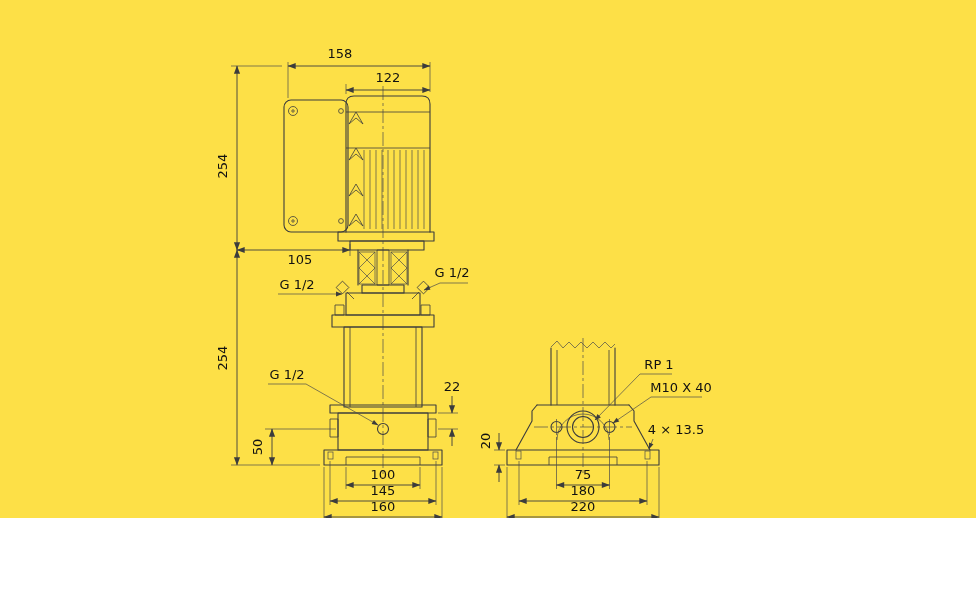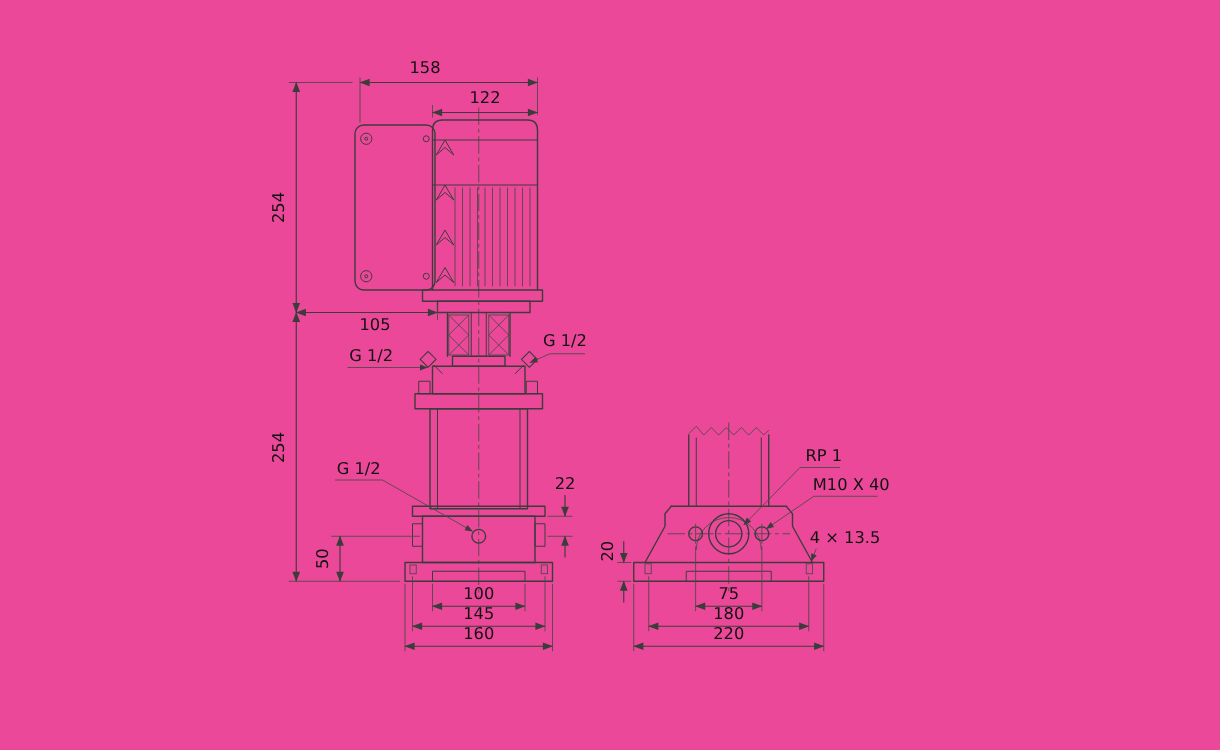--- a/index.html
+++ b/index.html
@@ -1,16 +1,16 @@
 <!DOCTYPE html>
 <html><head>
 <meta charset="utf-8">
 <style>
   html,body{margin:0;padding:0;background:#ffffff;}
-  .stage{position:relative;width:976px;height:600px;background:#ec4899;overflow:hidden;
+  .stage{position:relative;width:976px;height:518px;background:#fde047;overflow:hidden;
          font-family:"DejaVu Sans", sans-serif;}
   svg{display:block;}
   .ln  {fill:none;stroke:#3c3c3c;stroke-width:1.1;stroke-linejoin:round;stroke-linecap:round;}
   .ln2 {fill:none;stroke:#3c3c3c;stroke-width:0.8;stroke-linejoin:round;}
   .thin{fill:none;stroke:#4a4a4a;stroke-width:0.7;}
   .dim {fill:none;stroke:#3c3c3c;stroke-width:0.9;}
   .cl  {fill:none;stroke:#4a4a4a;stroke-width:0.7;stroke-dasharray:14 3 3 3;}
   text {font:13px "DejaVu Sans", sans-serif;fill:#111111;}
 </style>
 </head>

